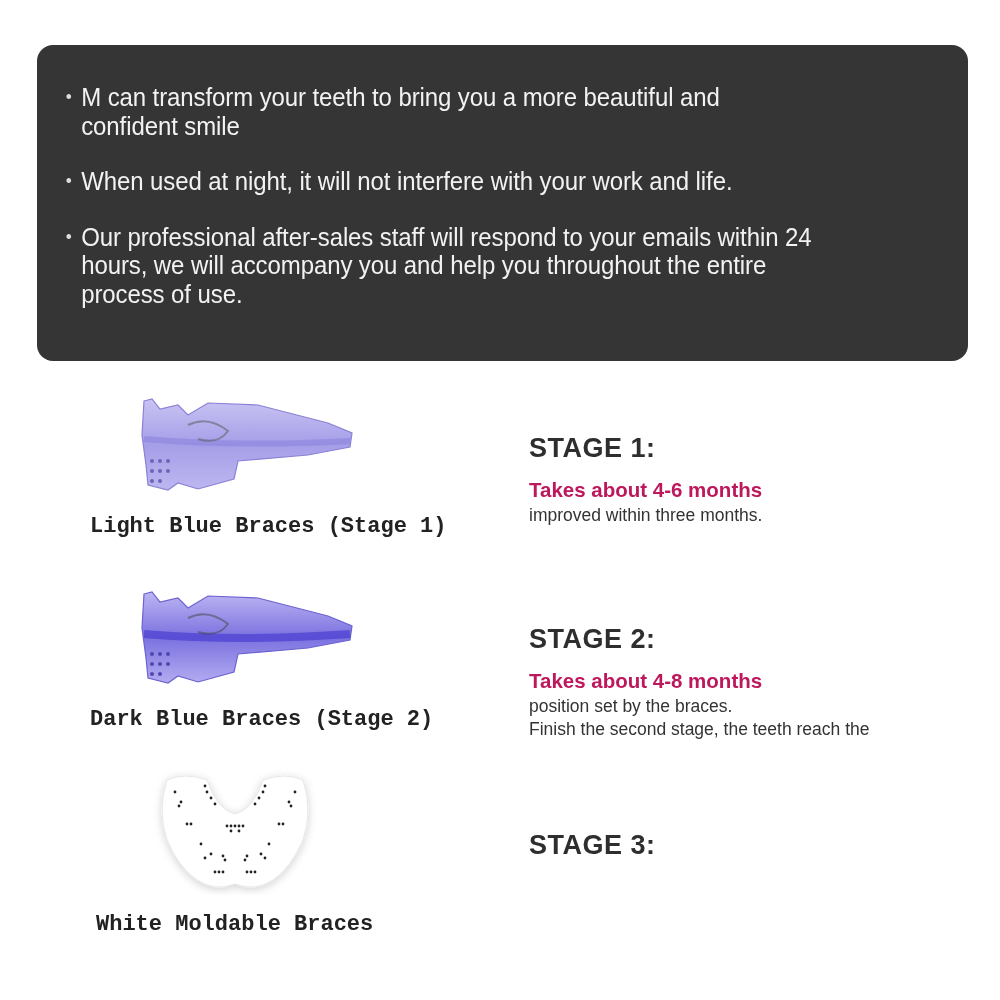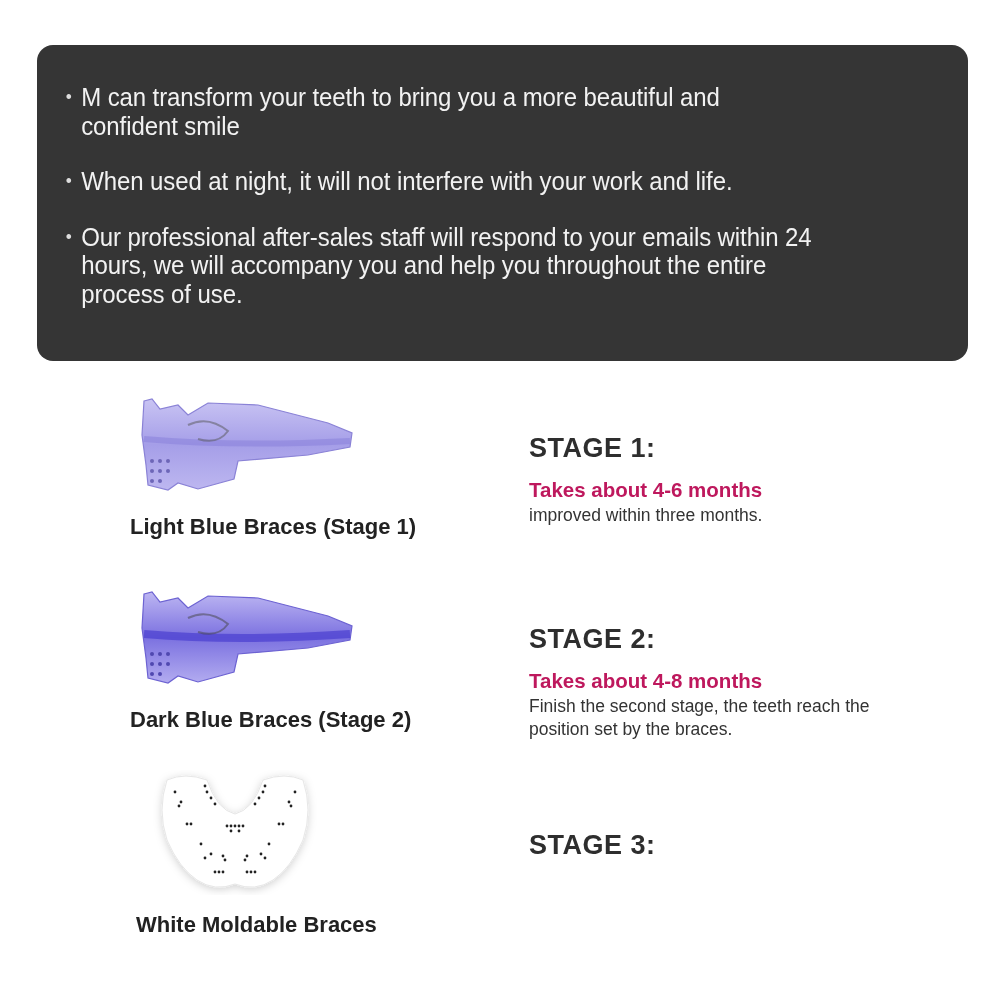--- a/index.html
+++ b/index.html
@@ -19,21 +19,21 @@
     transform: scaleX(0.96); transform-origin: left;
   }
   .bullet .dot {
     position: absolute; left: 30px; top: 0; font-size: 18px; color: #ddd;
   }
   .product {
     position: absolute; text-align: center;
   }
   .product-label {
     position: absolute; font-weight: bold; color: #222; font-size: 22px;
-    font-family: Liberation Sans, sans-serif; white-space: nowrap; margin-left: 40px;
+    font-family: Liberation Mono, monospace; white-space: nowrap;
   }
   .stage-title {
     position: absolute; left: 529px; font-weight: bold; font-size: 27px; color: #2e2e2e;
     letter-spacing: 0.5px;
   }
   .stage-dur {
     position: absolute; left: 529px; font-weight: bold; font-size: 20.5px; color: #be185d;
   }
   .stage-desc {
     position: absolute; left: 529px; font-size: 17.5px; color: #333; line-height: 22.5px; width: 440px;
@@ -170,19 +170,19 @@
 
 <div class="stage-title" style="top:433px;">STAGE 1:</div>
 <div class="stage-dur" style="top:478px;">Takes about 4-6 months</div>
 <div class="stage-desc" style="top:504px;">
   <div>improved within three months.</div>
 </div>
 
 <div class="stage-title" style="top:624px;">STAGE 2:</div>
 <div class="stage-dur" style="top:669px;">Takes about 4-8 months</div>
 <div class="stage-desc" style="top:695px;">
+  <div>position set by the braces.</div>
   <div>Finish the second stage, the teeth reach the</div>
-  <div>position set by the braces.</div>
 </div>
 
 <div class="stage-title" style="top:830px;">STAGE 3:</div>
 <div class="stage-desc" style="top:878px;">
 </div>
 
 </body></html>

